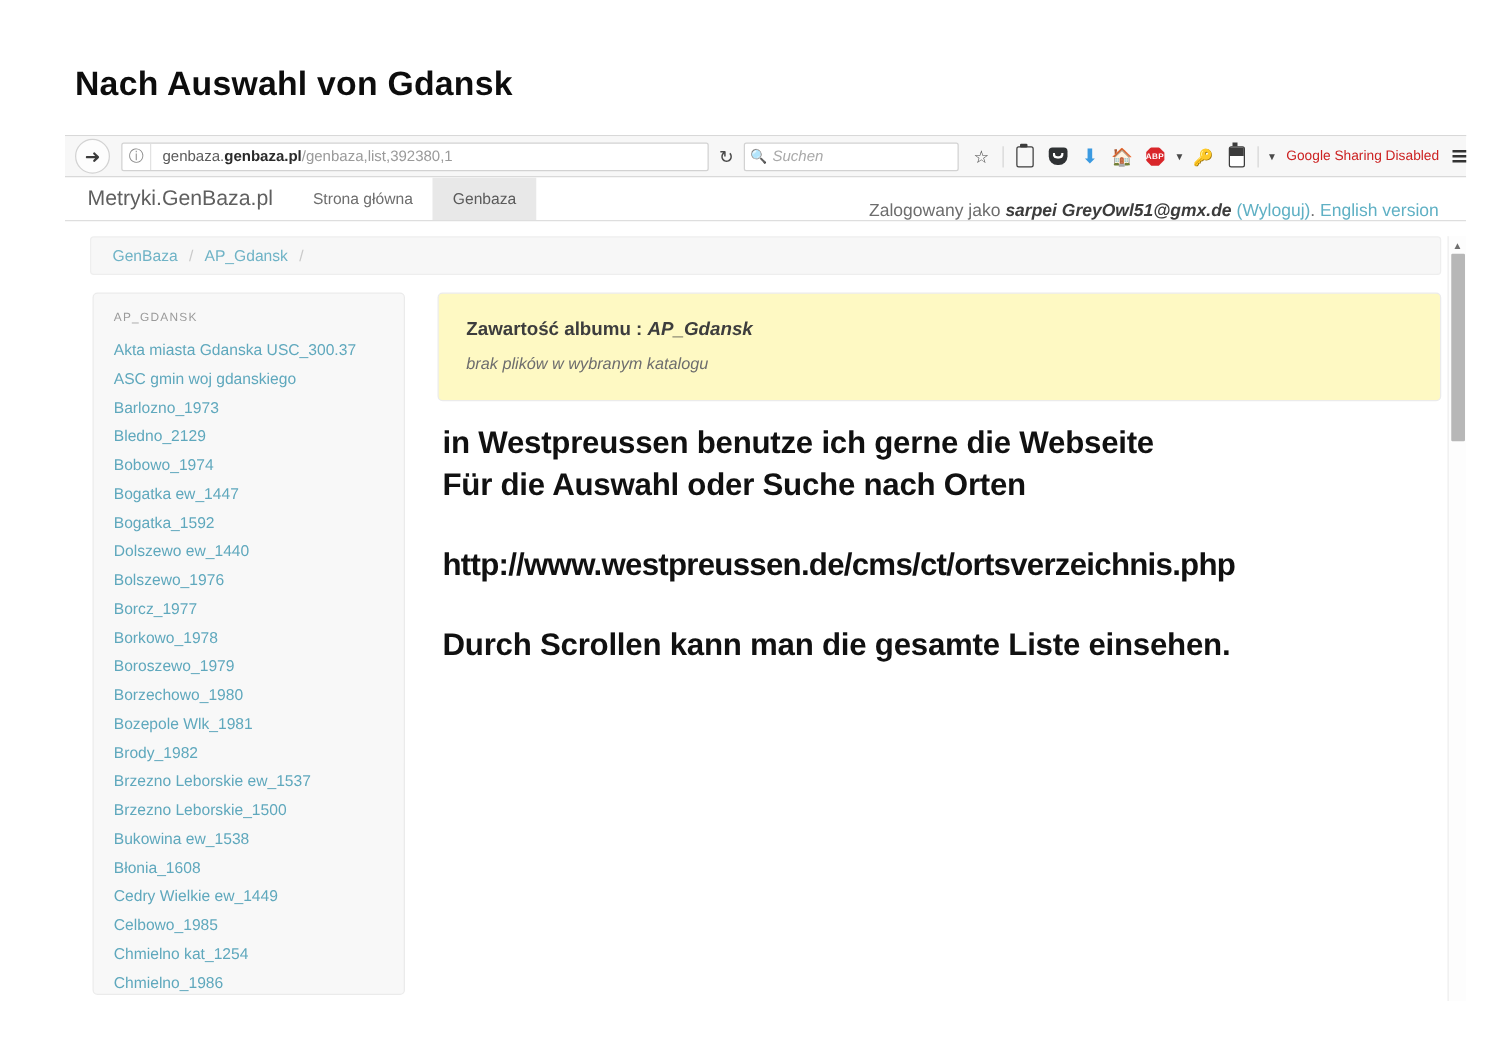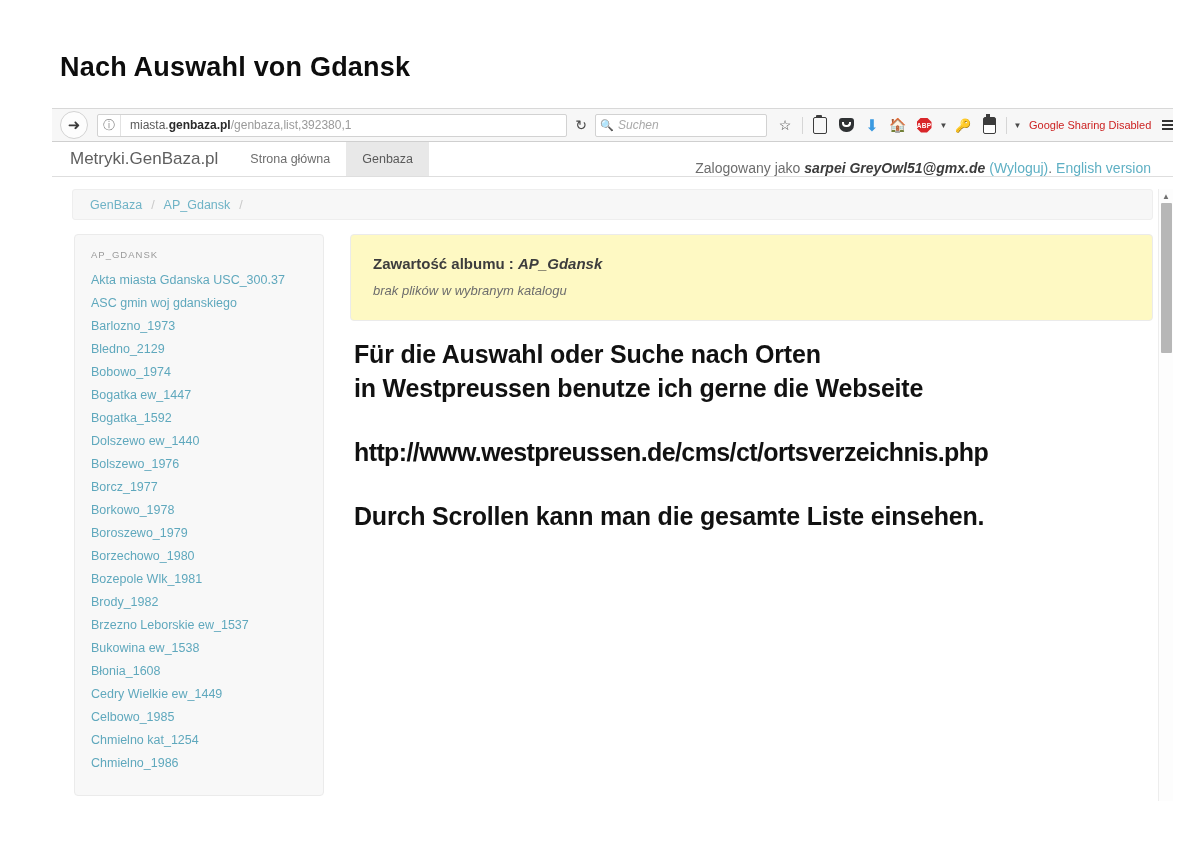--- a/index.html
+++ b/index.html
@@ -362,21 +362,21 @@
   <div class="slide-title">Nach Auswahl von Gdansk</div>
 
   <div class="browser">
 
     <div class="nav-bar">
 
       <div class="nav-back">➜</div>
 
       <div class="urlbar">
         <div class="info-ico">ⓘ</div>
-        <div class="url-text"><span class="host-pre">miasta.</span><b>genbaza.pl</b><span>/genbaza,list,392380,1</span></div>
+        <div class="url-text"><span class="host-pre">genbaza.</span><b>genbaza.pl</b><span>/genbaza,list,392380,1</span></div>
       </div>
 
       <div class="reload-btn">↻</div>
 
       <div class="searchbar">
         <div class="s-ico">🔍</div>
         <div class="s-ph">Suchen</div>
       </div>
 
       <div class="tb-icons">
@@ -449,42 +449,43 @@
                 <a class="sb-item" href="#">Bogatka_1592</a>
                 <a class="sb-item" href="#">Dolszewo ew_1440</a>
                 <a class="sb-item" href="#">Bolszewo_1976</a>
                 <a class="sb-item" href="#">Borcz_1977</a>
                 <a class="sb-item" href="#">Borkowo_1978</a>
                 <a class="sb-item" href="#">Boroszewo_1979</a>
                 <a class="sb-item" href="#">Borzechowo_1980</a>
                 <a class="sb-item" href="#">Bozepole Wlk_1981</a>
                 <a class="sb-item" href="#">Brody_1982</a>
                 <a class="sb-item" href="#">Brzezno Leborskie ew_1537</a>
+                <a class="sb-item" href="#">Brzezno Leborskie_1500</a>
                 <a class="sb-item" href="#">Bukowina ew_1538</a>
                 <a class="sb-item" href="#">Błonia_1608</a>
                 <a class="sb-item" href="#">Cedry Wielkie ew_1449</a>
                 <a class="sb-item" href="#">Celbowo_1985</a>
                 <a class="sb-item" href="#">Chmielno kat_1254</a>
                 <a class="sb-item" href="#">Chmielno_1986</a>
               </div>
           </div>
 
           <div class="main-col">
 
             <div class="album-card">
               <div class="album-title">
                 <span>Zawartość albumu :</span>
                 <i>AP_Gdansk</i>
               </div>
               <div class="album-sub">brak plików w wybranym katalogu</div>
             </div>
 
             <div class="annot">
+              <div class="ln">in Westpreussen benutze ich gerne die Webseite</div>
               <div class="ln">Für die Auswahl oder Suche nach Orten</div>
-              <div class="ln">in Westpreussen benutze ich gerne die Webseite</div>
               <div class="gap"></div>
               <div class="url-ln">http://www.westpreussen.de/cms/ct/ortsverzeichnis.php</div>
               <div class="gap"></div>
               <div class="ln">Durch Scrollen kann man die gesamte Liste einsehen.</div>
             </div>
 
           </div>
         </div>
 
         <div class="vscroll">

